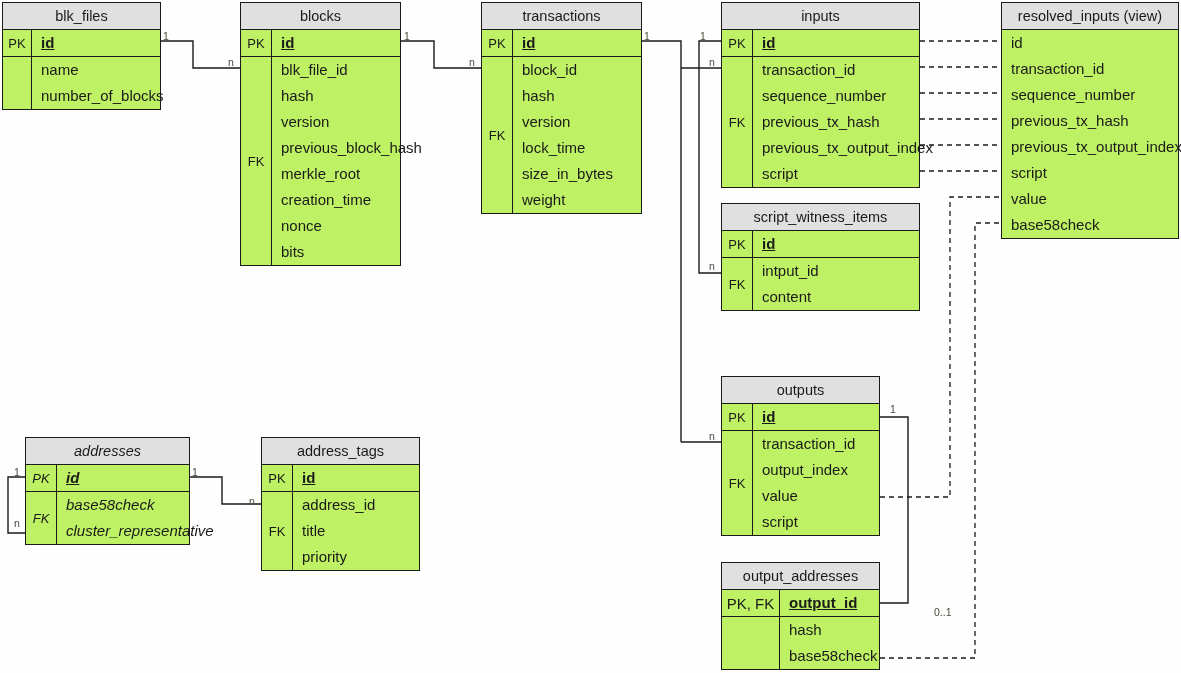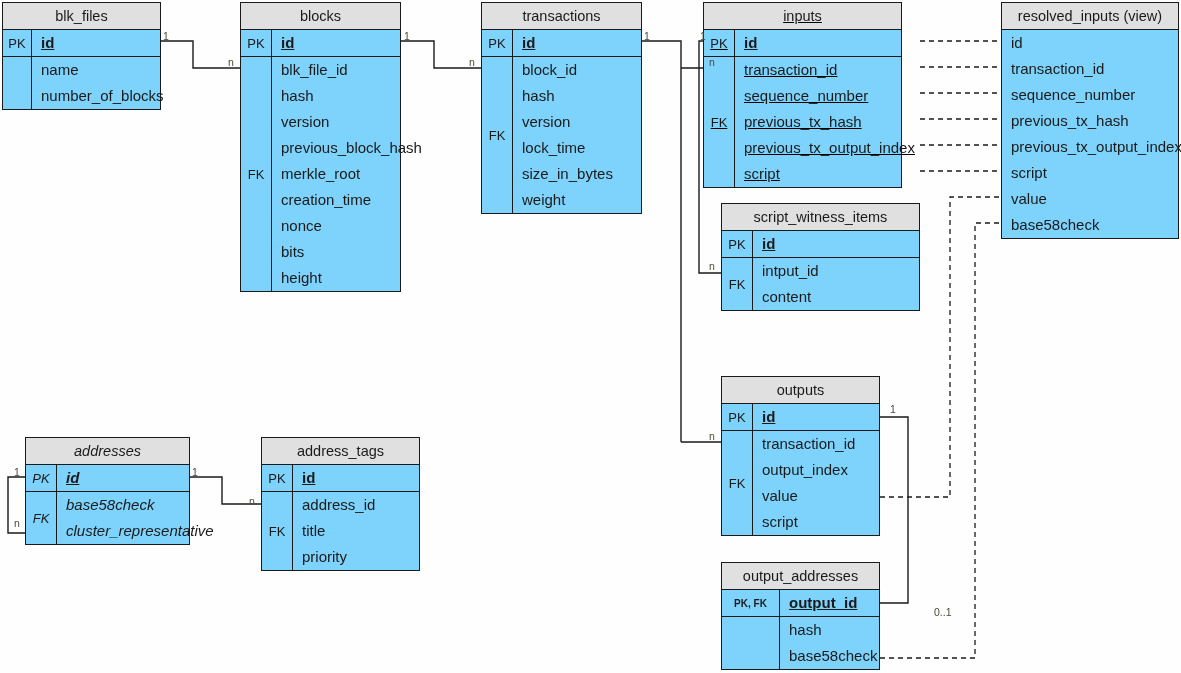--- a/index.html
+++ b/index.html
@@ -21,21 +21,21 @@
     left: 0;
     top: 0;
     width: 1181px;
     height: 673px;
     pointer-events: none;
   }
   .entity {
     position: absolute;
     box-sizing: border-box;
     border: 1.4px solid #1a1a1a;
-    background: #7dd3fc;
+    background: #bef264;
     z-index: 2;
   }
   .ent-title {
     box-sizing: border-box;
     height: 27px;
     line-height: 26px;
     text-align: center;
     font-size: 14.5px;
     color: #1a1a1a;
     background: #e0e0e0;
@@ -55,21 +55,21 @@
     flex: 0 0 auto;
     border-right: 1.4px solid #1a1a1a;
     display: flex;
     align-items: center;
     justify-content: center;
     font-size: 13px;
     color: #1a1a1a;
     padding: 0 4px;
     white-space: nowrap;
   }
-  .keycell.bold { font-weight: bold; font-size: 10px; }
+  .keycell.bold { font-weight: normal; font-size: 15px; }
   .fieldcol {
     box-sizing: border-box;
     flex: 1 1 auto;
     display: flex;
     flex-direction: column;
     justify-content: center;
   }
   .field {
     box-sizing: border-box;
     height: 26px;
@@ -169,21 +169,20 @@
       <div class="keycell" style="width:31px;">FK</div>
       <div class="fieldcol">
         <div class="field">blk_file_id</div>
         <div class="field">hash</div>
         <div class="field">version</div>
         <div class="field">previous_block_hash</div>
         <div class="field">merkle_root</div>
         <div class="field">creation_time</div>
         <div class="field">nonce</div>
         <div class="field">bits</div>
-        <div class="field">height</div>
       </div>
     </div>
   </div>
 
   <div class="entity" style="left:481px; top:2px; width:161px;">
     <div class="ent-title">transactions</div>
     <div class="grp">
       <div class="keycell" style="width:31px;">PK</div>
       <div class="fieldcol">
         <div class="field pk">id</div>
@@ -195,21 +194,21 @@
         <div class="field">block_id</div>
         <div class="field">hash</div>
         <div class="field">version</div>
         <div class="field">lock_time</div>
         <div class="field">size_in_bytes</div>
         <div class="field">weight</div>
       </div>
     </div>
   </div>
 
-  <div class="entity" style="left:703px; top:2px; width:199px;text-decoration:underline;">
+  <div class="entity" style="left:721px; top:2px; width:199px;">
     <div class="ent-title">inputs</div>
     <div class="grp">
       <div class="keycell" style="width:31px;">PK</div>
       <div class="fieldcol">
         <div class="field pk">id</div>
       </div>
     </div>
     <div class="grp">
       <div class="keycell" style="width:31px;">FK</div>
       <div class="fieldcol">

